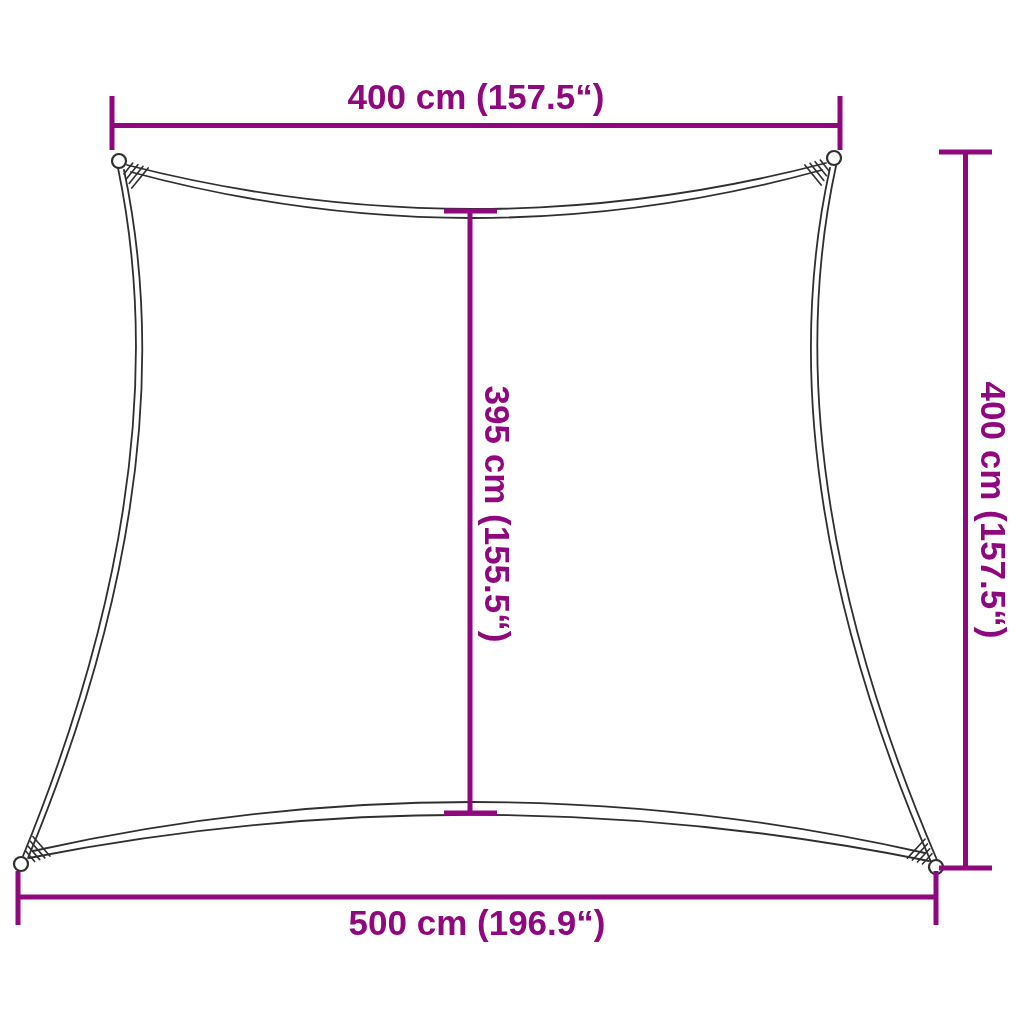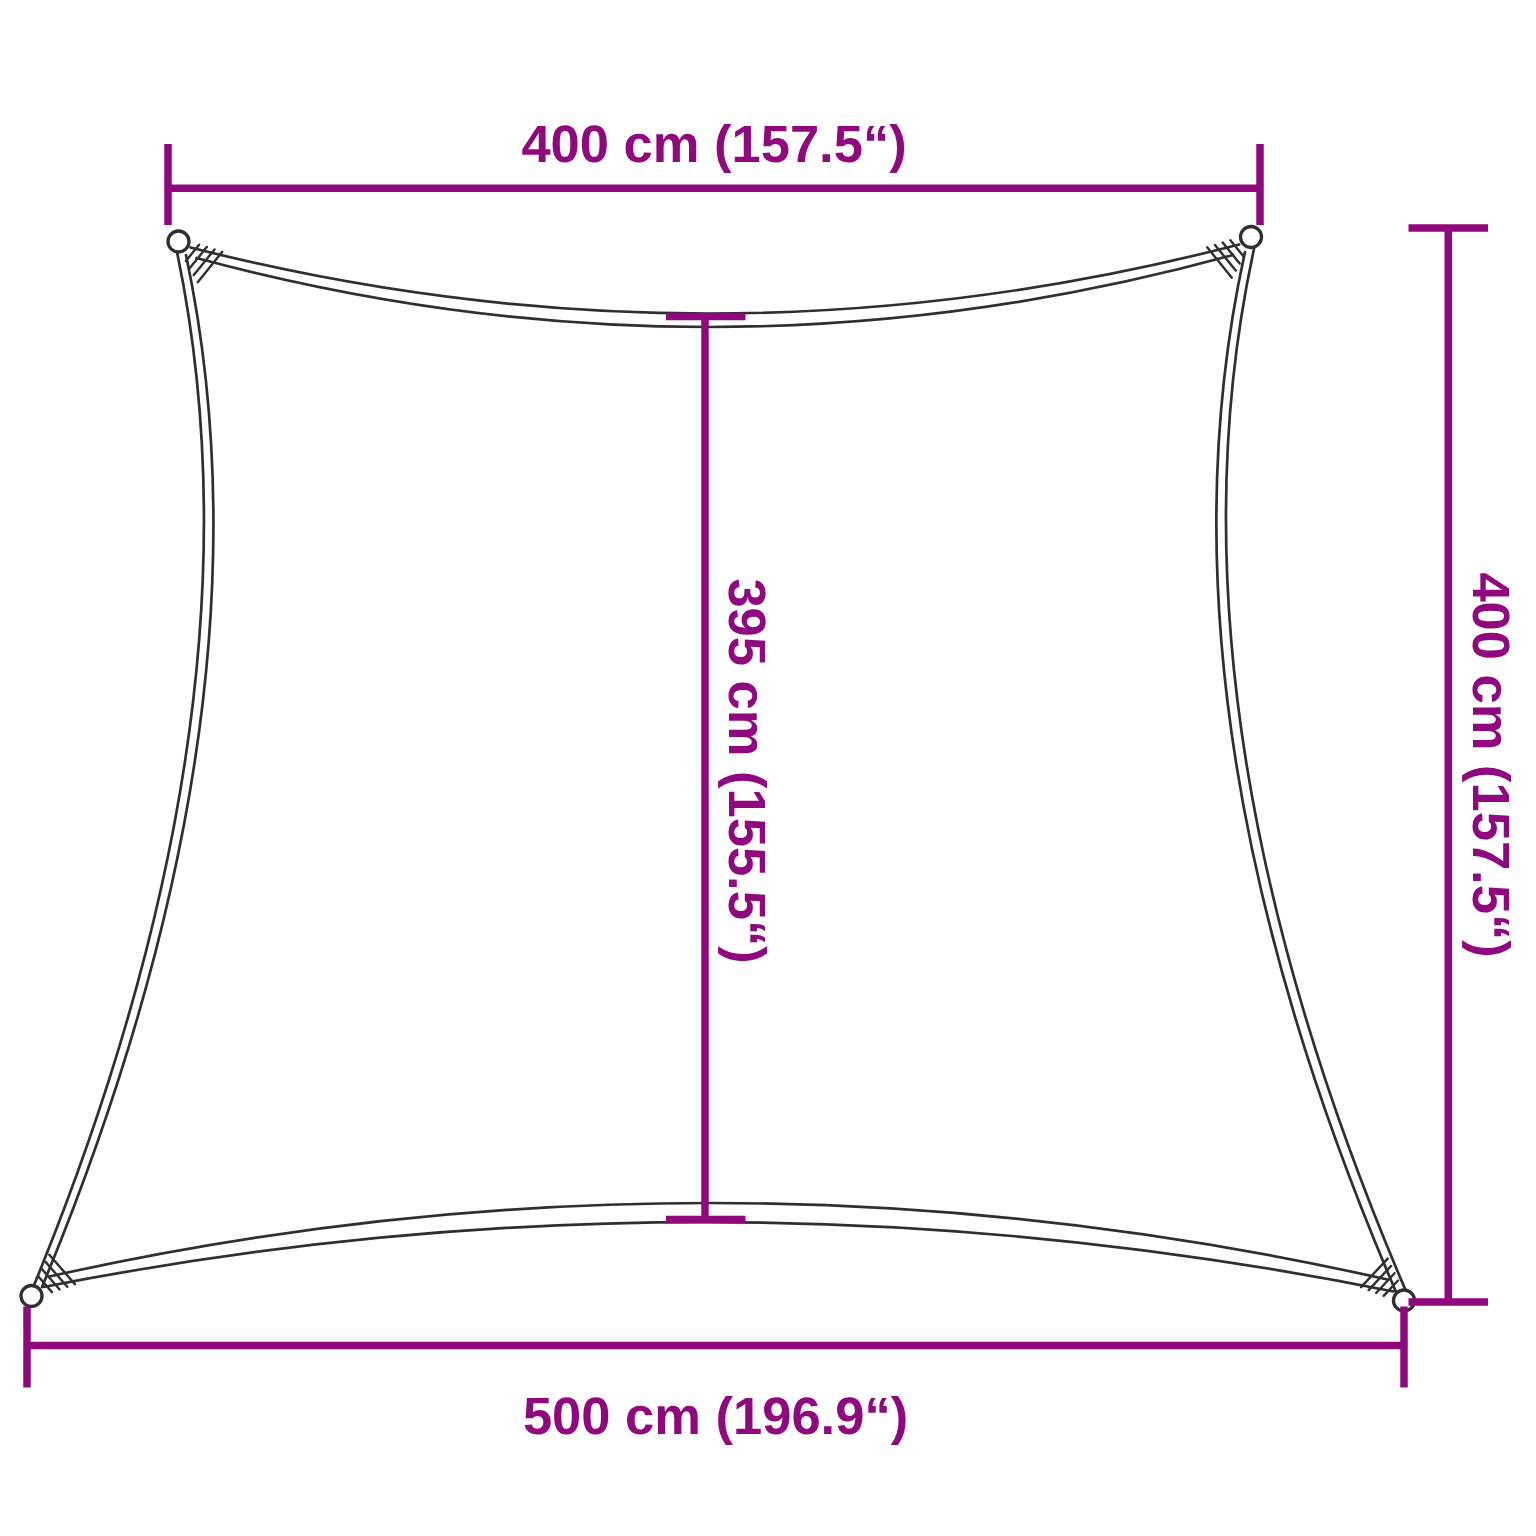--- a/index.html
+++ b/index.html
@@ -121,15 +121,15 @@
       </g>
     </g>
   </svg>
 
   <div class="dim-label" style="left:476px; top:97px;">400 cm (157.5“)</div>
 
   <div class="dim-label vertical" style="left:993px; top:510px;">400 cm (157.5“)</div>
 
   <div class="dim-label vertical" style="left:497px; top:514px;">395 cm (155.5“)</div>
 
-  <div class="dim-label" style="left:477px; top:945px;text-align:right;">500 cm (196.9“)</div>
+  <div class="dim-label" style="left:477px; top:923px;text-align:right;">500 cm (196.9“)</div>
 
 </div>
 
 </body></html>

